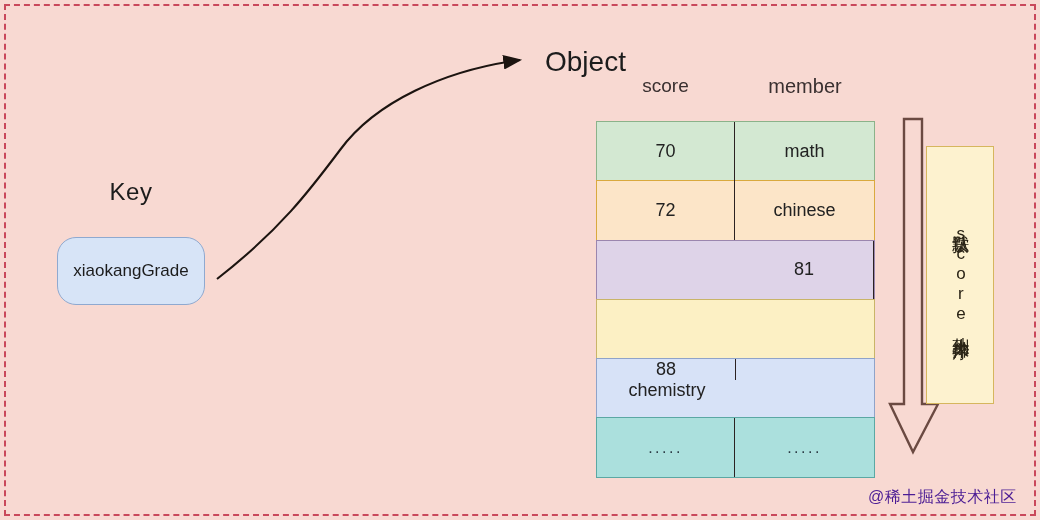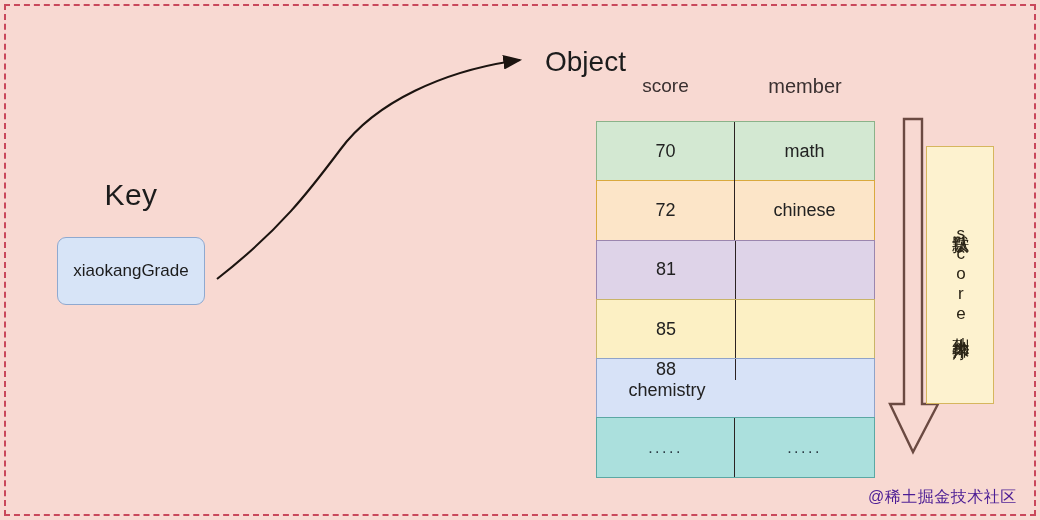--- a/index.html
+++ b/index.html
@@ -32,34 +32,34 @@
     pointer-events: none;
   }
 
   
   #key-label {
     position: absolute;
     left: 57px;
     top: 178px;
     width: 148px;
     text-align: center;
-    font-size: 30px;
+    font-size: 24px;
     color: #1c1c1c;
     letter-spacing: 0.5px;
   }
   #key-box {
     position: absolute;
     left: 57px;
     top: 237px;
     width: 148px;
     height: 68px;
     box-sizing: border-box;
     background: #d7e4f7;
     border: 1.5px solid #8fa9d0;
-    border-radius: 9px;
+    border-radius: 19px;
     display: flex;
     align-items: center;
     justify-content: center;
   }
   #key-box .key-text {
     font-size: 17px;
     color: #1c1c1c;
     white-space: nowrap;
   }
 
@@ -210,26 +210,25 @@
     <div class="trow" style="background: rgb(211, 232, 210); border: 1.4px solid rgb(139, 178, 138);">
       <div class="tcell score">70</div>
       <div class="tcell member">math</div>
     </div>
 
     <div class="trow" style="background: rgb(252, 229, 200); border: 1.4px solid rgb(217, 169, 62); margin-top: -1.4px;">
       <div class="tcell score">72</div>
       <div class="tcell member">chinese</div>
     </div>
 
-    <div class="trow" style="background: rgb(222, 211, 232); border: 1.4px solid rgb(155, 134, 174); margin-top: -1.4px;">
+    <div class="trow" style="background: rgb(222, 211, 232); border: 1.4px solid rgb(155, 134, 174); margin-top: -1.4px; justify-content: flex-end;">
       <div class="tcell score">81</div>
     </div>
 
     <div class="trow" style="background: rgb(252, 240, 196); border: 1.4px solid rgb(201, 180, 104); margin-top: -1.4px;">
-      <div class="tcell score">85</div>
     </div>
 
     <div class="trow" style="background: rgb(215, 226, 247); border: 1.4px solid rgb(143, 163, 201); margin-top: -1.4px; flex-direction: column;">
       <div class="tcell score">88</div>
       <div class="tcell member">chemistry</div>
     </div>
 
     <div class="trow" style="background: rgb(171, 224, 221); border: 1.4px solid rgb(91, 168, 164); margin-top: -1.4px;">
       <div class="tcell score dots">.....</div>
       <div class="tcell member dots">.....</div>

